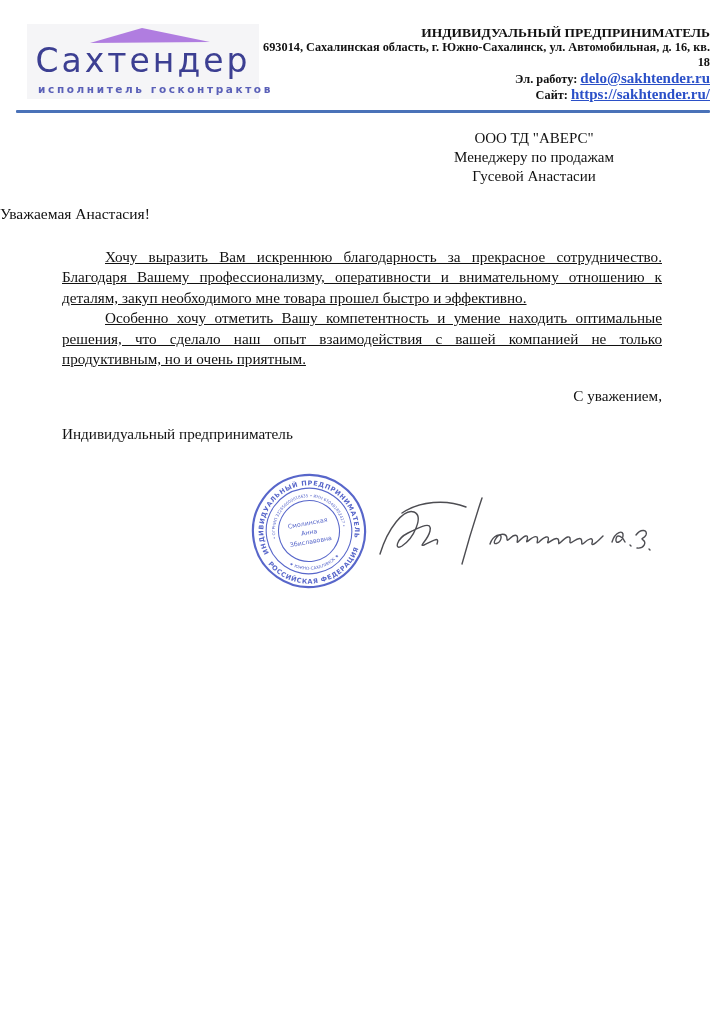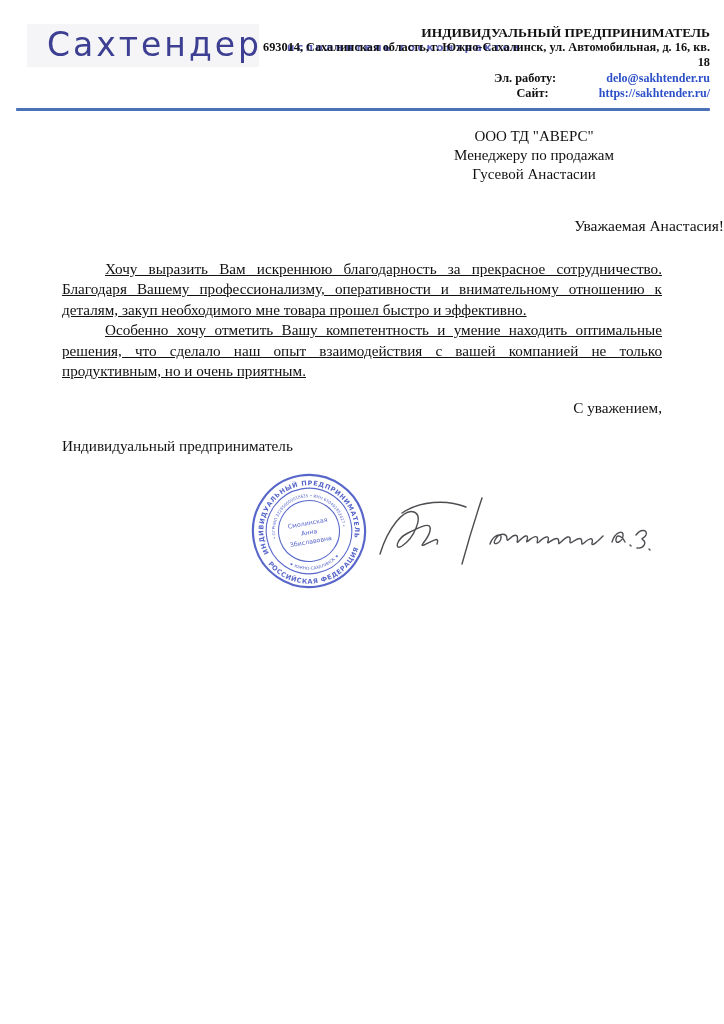--- a/index.html
+++ b/index.html
@@ -4,38 +4,38 @@
 <style>
   * { margin:0; padding:0; box-sizing:border-box; }
   html,body { background:#e9e9e9; }
   .page {
     position:relative; width:724px; height:1024px; margin:0 auto;
     background:#ffffff; overflow:hidden;
     font-family:"Liberation Serif", serif; color:#111;
   }
   
   .header { display:flex; justify-content:space-between; align-items:flex-start; padding:24px 14px 0 27px; }
-  .logo-block { width:232px; padding:4px 6px; background:#f5f5f7; display:flex; flex-direction:row; align-items:center; }
+  .logo-block { width:232px; padding:4px 6px; background:#f5f5f7; display:flex; flex-direction:column; align-items:center; }
   .logo-triangle { display:block; margin-left:14px; }
   .logo-name {
     font-family:"DejaVu Sans", sans-serif; font-size:33px; letter-spacing:3px;
     color:#3c3f92; line-height:1.05; white-space:nowrap;
   }
   .logo-tagline {
     font-family:"DejaVu Sans", sans-serif; font-size:10.5px; letter-spacing:2.6px;
     color:#5a60b8; font-weight:bold; margin-top:4px; white-space:nowrap;padding-left:25px;
   }
   .contact-block { text-align:right; line-height:15.2px; padding-top:1px; }
   .contact-line-strong { font-weight:bold; font-size:13.5px; }
   .contact-line { font-weight:bold; font-size:12.3px; }
-  .contact-link { color:#2b50c8; font-weight:bold; font-size:12px; cursor:pointer;margin-left:47px; }
+  .contact-link { color:#2b50c8; text-decoration:underline; font-weight:bold; font-size:15px; cursor:pointer; }
   .divider { height:3px; background:#4a72b8; margin:7px 14px 0 16px; border-radius:1px; }
   
   .recipient { margin:16px 56px 0 400px; text-align:center; font-size:15px; line-height:19px; }
-  .salutation { text-align:right; margin-top:33px; font-size:15.5px; }
+  .salutation { text-align:left; margin-top:19px; font-size:15.5px; }
   .body-text { margin:24px 62px 0 62px; font-size:15.2px; line-height:20.4px; text-align:justify;text-decoration:underline; }
   .body-text p { text-indent:43px; }
   .closing-1 { margin:18px 62px 0 62px; font-size:15.2px;text-align:right; }
   .closing-2 { margin:20px 62px 0 62px; font-size:15.2px; }
   
   .stamp { position:absolute; left:250px; top:472px; width:118px; height:118px; opacity:0.88; }
   .signature { position:absolute; left:374px; top:492px; width:278px; height:80px; }
 </style>
 </head>
 <body>

